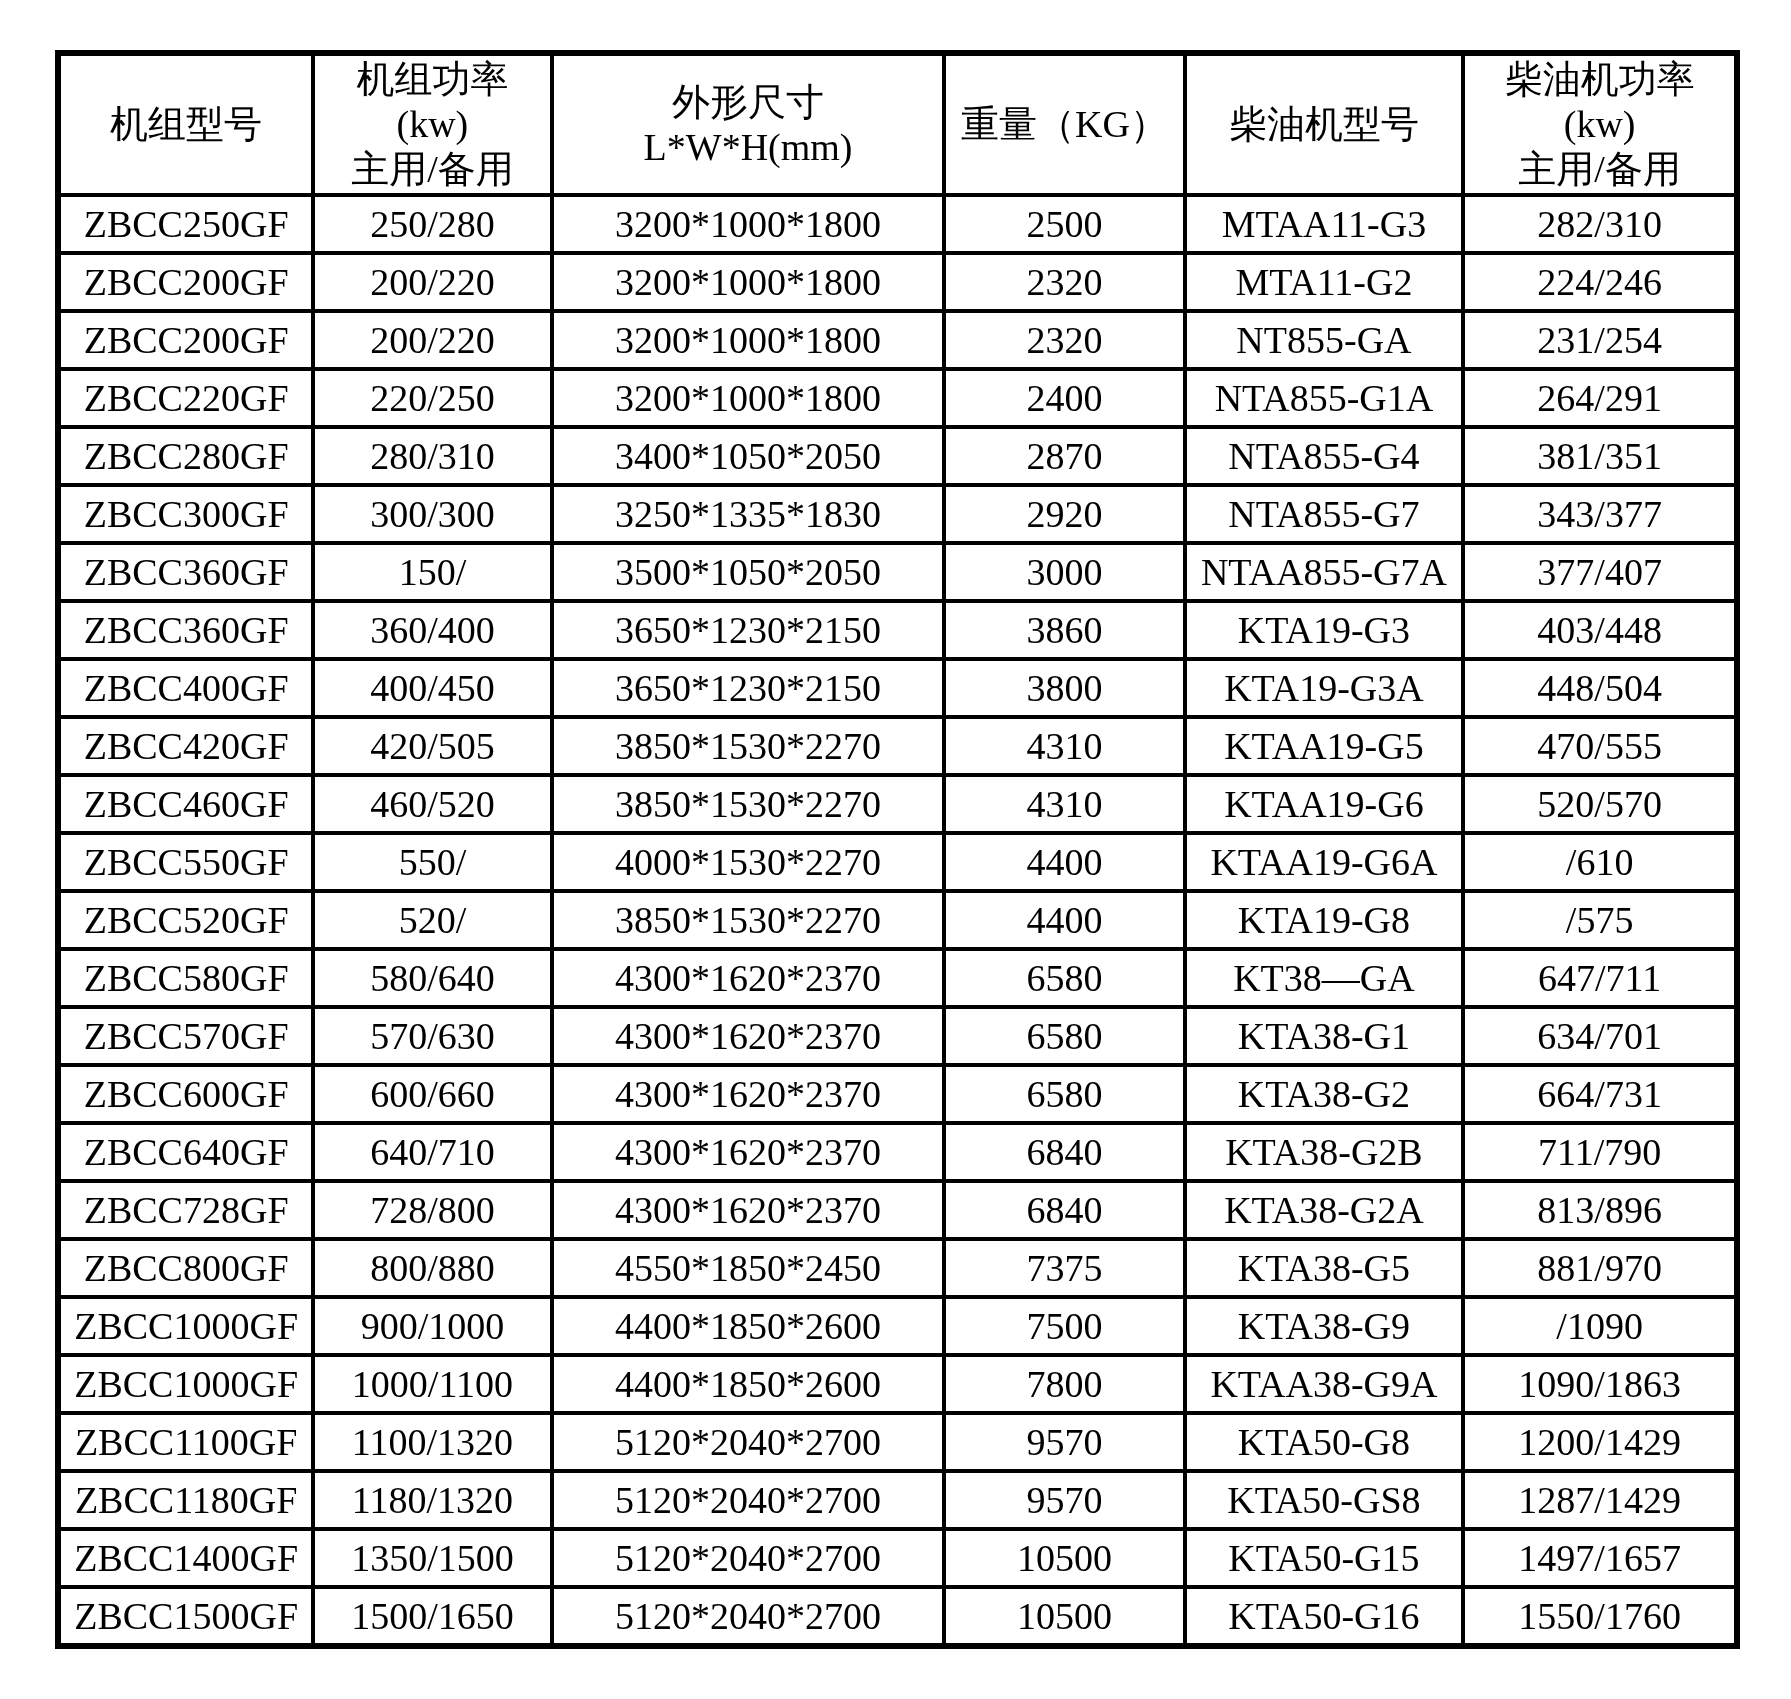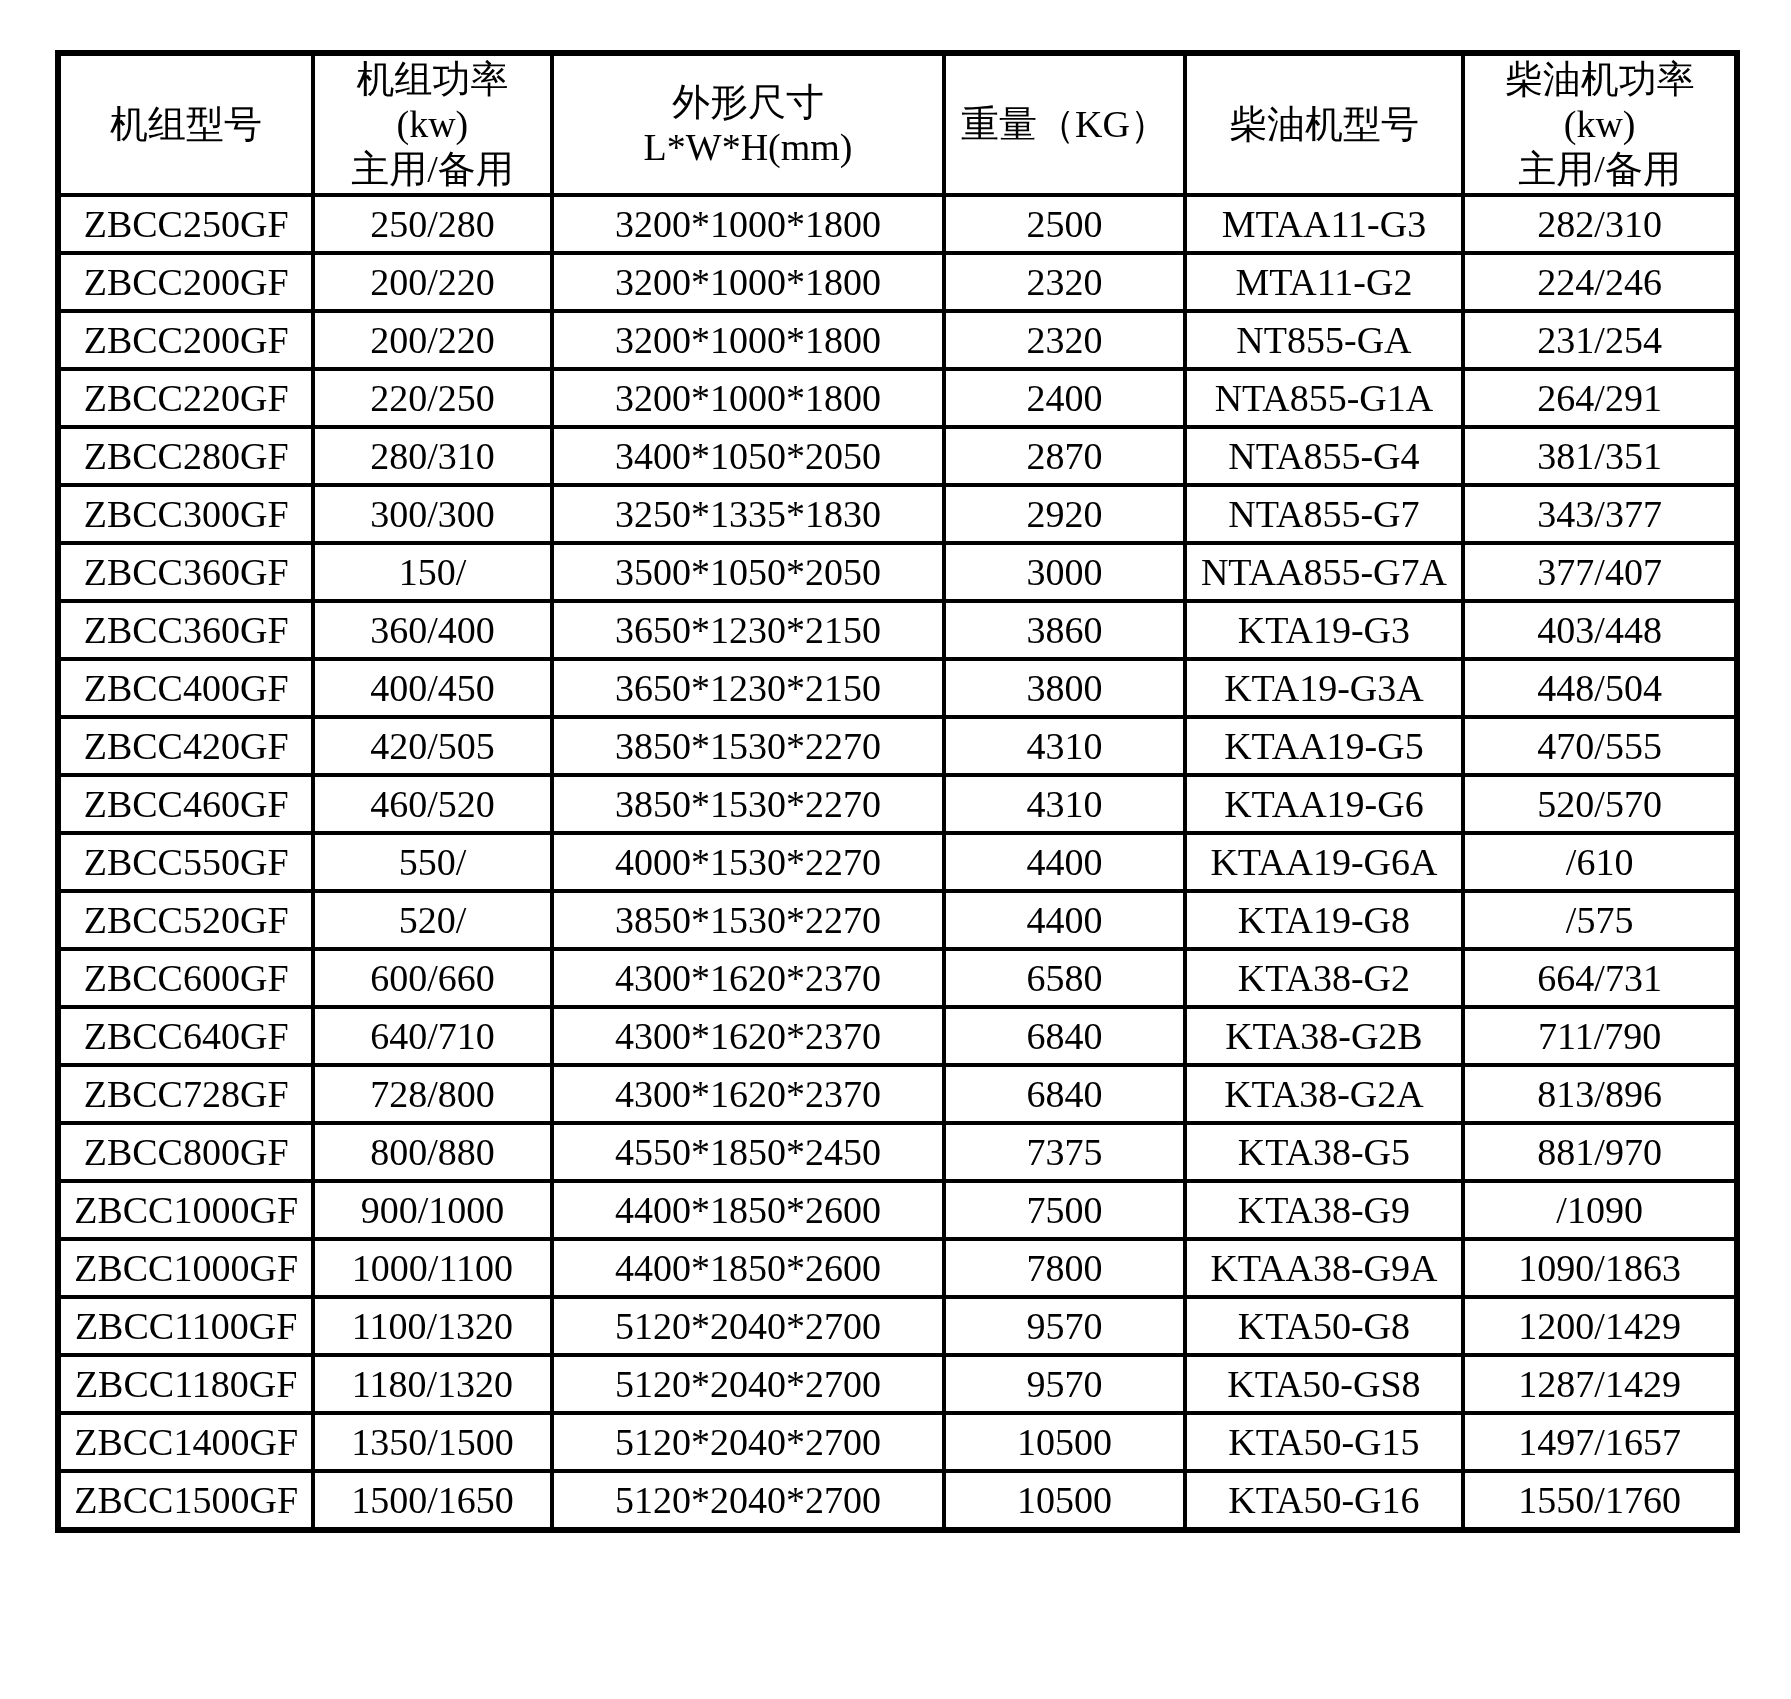--- a/index.html
+++ b/index.html
@@ -176,20 +176,36 @@
       </tr>
       <tr>
         <td>ZBCC520GF</td>
         <td>520/</td>
         <td>3850*1530*2270</td>
         <td>4400</td>
         <td>KTA19-G8</td>
         <td>/575</td>
       </tr>
       <tr>
+        <td>ZBCC580GF</td>
+        <td>580/640</td>
+        <td>4300*1620*2370</td>
+        <td>6580</td>
+        <td>KT38—GA</td>
+        <td>647/711</td>
+      </tr>
+      <tr>
+        <td>ZBCC570GF</td>
+        <td>570/630</td>
+        <td>4300*1620*2370</td>
+        <td>6580</td>
+        <td>KTA38-G1</td>
+        <td>634/701</td>
+      </tr>
+      <tr>
         <td>ZBCC600GF</td>
         <td>600/660</td>
         <td>4300*1620*2370</td>
         <td>6580</td>
         <td>KTA38-G2</td>
         <td>664/731</td>
       </tr>
       <tr>
         <td>ZBCC640GF</td>
         <td>640/710</td>

